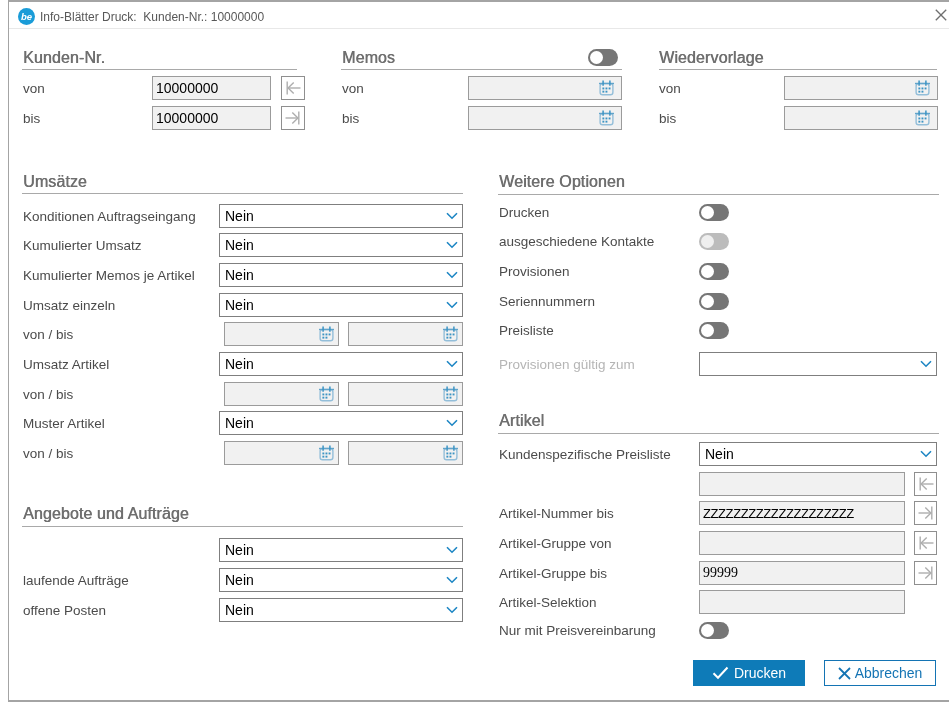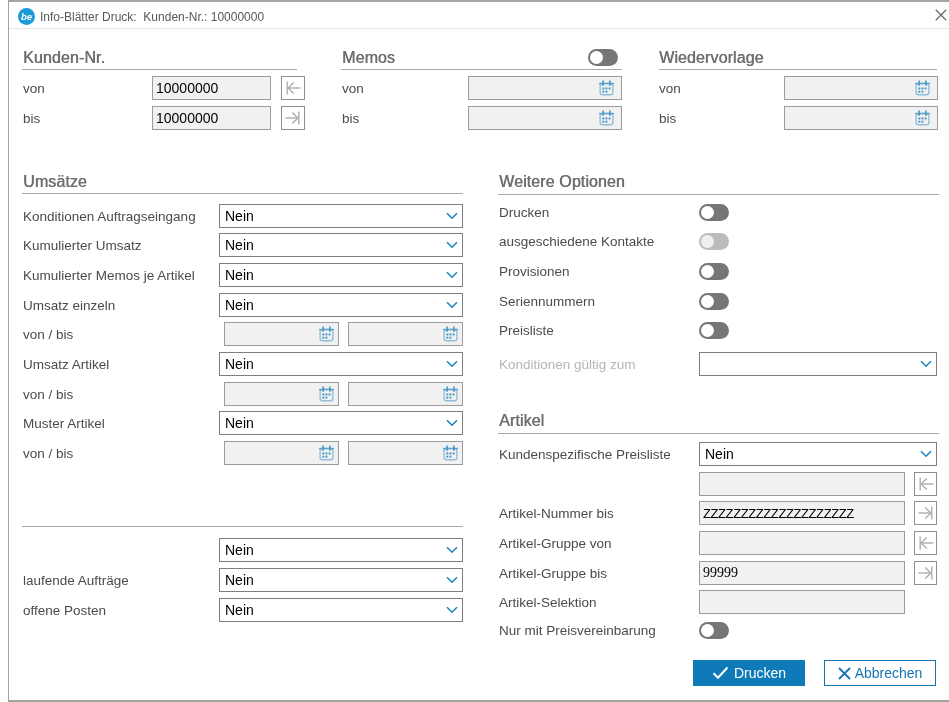--- a/index.html
+++ b/index.html
@@ -241,20 +241,21 @@
         <line x1="11.9" y1="0.5" x2="11.9" y2="5.7" stroke="#3c94c4" stroke-width="1.5"></line>
         <g fill="#3c94c4">
           <rect x="4.4" y="7.5" width="1.9" height="1.9"></rect>
           <rect x="7.5" y="7.5" width="1.9" height="1.9"></rect>
           <rect x="10.6" y="7.5" width="1.9" height="1.9"></rect>
           <rect x="4.4" y="10.7" width="1.9" height="1.9"></rect>
           <rect x="7.5" y="10.7" width="1.9" height="1.9"></rect>
         </g>
       </svg>
     </div>
+<div class="hdr" style="left:15px;top:504px">Angebote und Aufträge</div>
 <div style="left:14px;top:526px;width:441px;height:1px;background:#a9a9a9"></div>
 <div class="dd" style="left:211px;top:538px;width:244px;height:24px">Nein<svg style="position:absolute;right:4px;top:50%;margin-top:-4px" width="12" height="8" viewBox="0 0 12 8">
         <path d="M1 1.2 L6 6.2 L11 1.2" fill="none" stroke="#1d86c4" stroke-width="1.6"></path>
       </svg></div>
 <div class="lbl" style="left:15px;top:568px;height:24px">laufende Aufträge</div>
 <div class="dd" style="left:211px;top:568px;width:244px;height:24px">Nein<svg style="position:absolute;right:4px;top:50%;margin-top:-4px" width="12" height="8" viewBox="0 0 12 8">
         <path d="M1 1.2 L6 6.2 L11 1.2" fill="none" stroke="#1d86c4" stroke-width="1.6"></path>
       </svg></div>
 <div class="lbl" style="left:15px;top:598px;height:24px">offene Posten</div>
 <div class="dd" style="left:211px;top:598px;width:244px;height:24px">Nein<svg style="position:absolute;right:4px;top:50%;margin-top:-4px" width="12" height="8" viewBox="0 0 12 8">
@@ -275,21 +276,21 @@
       <div style="left:2px;top:2px;width:13px;height:13px;border-radius:50%;background:#ffffff"></div>
     </div>
 <div class="lbl" style="left:491px;top:293px;height:17px">Seriennummern</div>
 <div style="left:691px;top:293px;width:30px;height:17px;border-radius:8.5px;background:#767676">
       <div style="left:2px;top:2px;width:13px;height:13px;border-radius:50%;background:#ffffff"></div>
     </div>
 <div class="lbl" style="left:491px;top:322px;height:17px">Preisliste</div>
 <div style="left:691px;top:322px;width:30px;height:17px;border-radius:8.5px;background:#767676">
       <div style="left:2px;top:2px;width:13px;height:13px;border-radius:50%;background:#ffffff"></div>
     </div>
-<div class="lbl dis" style="left:491px;top:352px;height:24px">Konditionen gültig zum</div>
+<div class="lbl dis" style="left:491px;top:352px;height:24px">Provisionen gültig zum</div>
 <div class="dd" style="left:691px;top:352px;width:238px;height:24px">
       <svg style="position:absolute;right:4px;top:50%;margin-top:-4px" width="12" height="8" viewBox="0 0 12 8">
         <path d="M1 1.2 L6 6.2 L11 1.2" fill="none" stroke="#1d86c4" stroke-width="1.6"></path>
       </svg>
     </div>
 <div class="hdr" style="left:491px;top:411px">Artikel</div>
 <div style="left:490px;top:433px;width:441px;height:1px;background:#a9a9a9"></div>
 <div class="lbl" style="left:491px;top:442px;height:24px">Kundenspezifische Preisliste</div>
 <div class="dd" style="left:691px;top:442px;width:238px;height:24px">Nein<svg style="position:absolute;right:4px;top:50%;margin-top:-4px" width="12" height="8" viewBox="0 0 12 8">
         <path d="M1 1.2 L6 6.2 L11 1.2" fill="none" stroke="#1d86c4" stroke-width="1.6"></path>

